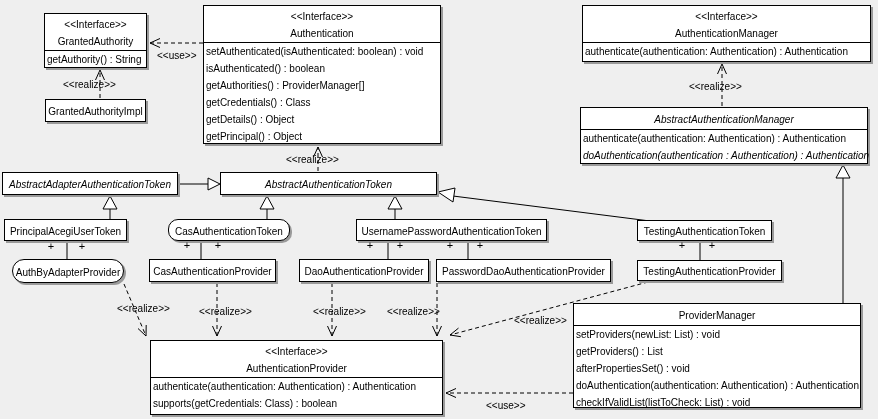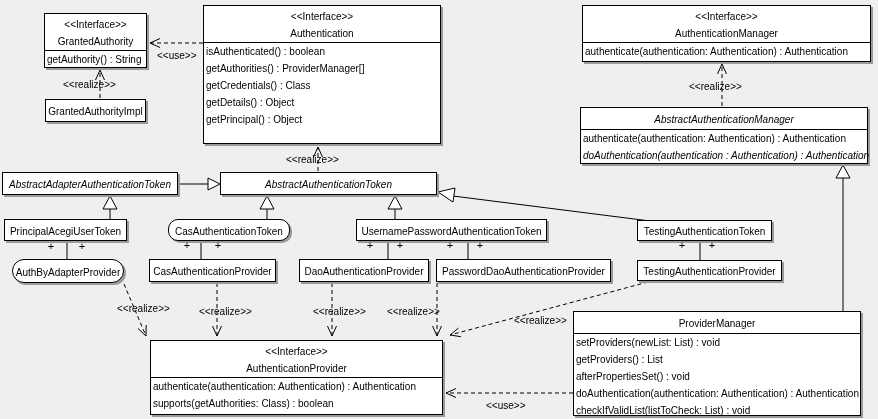--- a/index.html
+++ b/index.html
@@ -126,20 +126,21 @@
         <div class="hdr">
           <span class="cname single">GrantedAuthorityImpl</span>
         </div>
       </div>
       <div class="cls has-methods" style="left: 203px; top: 5px; width: 238px; height: 139px;">
         <div class="hdr">
           <span class="stereo">&lt;&lt;Interface&gt;&gt;</span>
           <span class="cname">Authentication</span>
         </div>
         <div class="methods">
+          <div class="m">setAuthenticated(isAuthenticated: boolean) : void</div>
           <div class="m">isAuthenticated() : boolean</div>
           <div class="m">getAuthorities() : ProviderManager[]</div>
           <div class="m">getCredentials() : Class</div>
           <div class="m">getDetails() : Object</div>
           <div class="m">getPrincipal() : Object</div>
         </div>
       </div>
       <div class="cls has-methods" style="left: 582px; top: 5px; width: 289px; height: 57px;">
         <div class="hdr">
           <span class="stereo">&lt;&lt;Interface&gt;&gt;</span>
@@ -213,24 +214,24 @@
           <span class="cname single">TestingAuthenticationProvider</span>
         </div>
       </div>
       <div class="cls has-methods" style="left: 150px; top: 340px; width: 293px; height: 75px;">
         <div class="hdr">
           <span class="stereo">&lt;&lt;Interface&gt;&gt;</span>
           <span class="cname">AuthenticationProvider</span>
         </div>
         <div class="methods">
           <div class="m">authenticate(authentication: Authentication) : Authentication</div>
-          <div class="m">supports(getAuthorities: Class) : boolean</div>
-        </div>
-      </div>
-      <div class="cls has-methods" style="left: 573px; top: 311px; width: 288px; height: 105px;">
+          <div class="m">supports(getCredentials: Class) : boolean</div>
+        </div>
+      </div>
+      <div class="cls has-methods" style="left: 573px; top: 303px; width: 288px; height: 105px;">
         <div class="hdr">
           <span class="cname single">ProviderManager</span>
         </div>
         <div class="methods">
           <div class="m">setProviders(newList: List) : void</div>
           <div class="m">getProviders() : List</div>
           <div class="m">afterPropertiesSet() : void</div>
           <div class="m">doAuthentication(authentication: Authentication) : Authentication</div>
           <div class="m">checkIfValidList(listToCheck: List) : void</div>
         </div>

